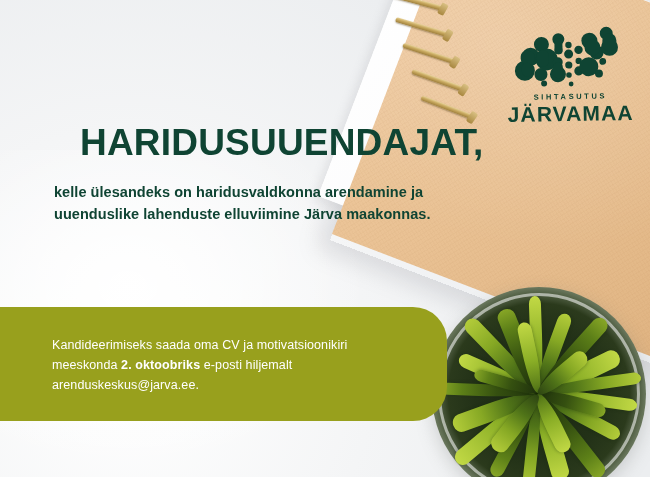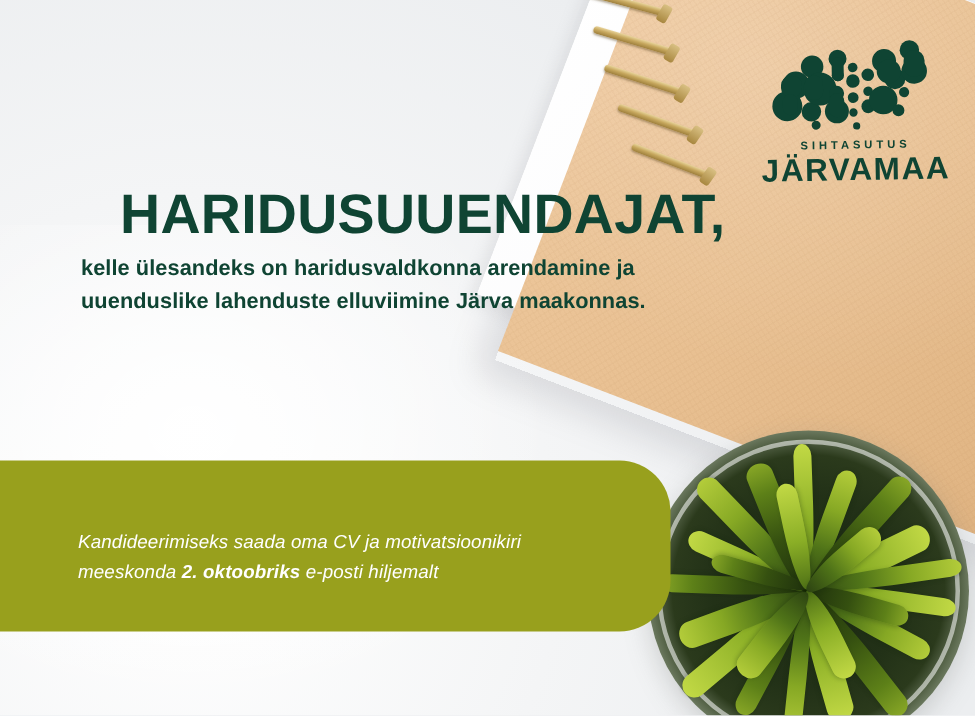--- a/index.html
+++ b/index.html
@@ -171,27 +171,26 @@
     top: 307px;
     width: 447px;
     height: 114px;
     background: #98a01d;
     border-top-right-radius: 34px;
     border-bottom-right-radius: 34px;
   }
   .band-text {
     position: absolute;
     left: 52px;
-    top: 351px;
+    top: 335px;
     width: 380px;
     color: #ffffff;
     font-size: 12.5px;
     line-height: 20px;
     letter-spacing: 0.1px;
-    font-style: italic;
   }
   .band-text b {
     font-weight: 700;
     text-align: right;
   }
 
   
   .kicker {
     position: absolute;
     left: 54px;
@@ -208,21 +207,21 @@
     color: #0f4433;
     font-size: 37px;
     font-weight: 700;
     letter-spacing: 0.2px;
     white-space: nowrap;
     margin-left: 28px;
   }
   .lede {
     position: absolute;
     left: 54px;
-    top: 168px;
+    top: 181px;
     width: 430px;
     color: #0f4433;
     font-size: 14.5px;
     font-weight: 700;
     line-height: 22px;
     letter-spacing: 0.05px;
   }
 
   
   .logo {
@@ -314,20 +313,21 @@
   </div>
 
   <div class="band"></div>
 
   <div class="headline">HARIDUSUUENDAJAT,</div>
   <div class="lede">kelle ülesandeks on haridusvaldkonna arendamine ja uuenduslike lahenduste elluviimine Järva maakonnas.</div>
 
   <div class="band-text">
     <span>Kandideerimiseks saada oma CV ja motivatsioonikiri</span><br>
     <span>meeskonda </span><b>2. oktoobriks</b><span> e-posti hiljemalt</span><br>
+    <span>arenduskeskus@jarva.ee.</span>
   </div>
 
   <div class="logo">
     <div class="logo-mark">
       <svg viewBox="0 0 118 66" width="118" height="66" aria-hidden="true">
         <g fill="#0f4433">
           <circle cx="20" cy="30" r="9"></circle>
           <circle cx="31" cy="18" r="7.5"></circle>
           <circle cx="14" cy="44" r="10"></circle>
           <circle cx="30" cy="48" r="6.5"></circle>

